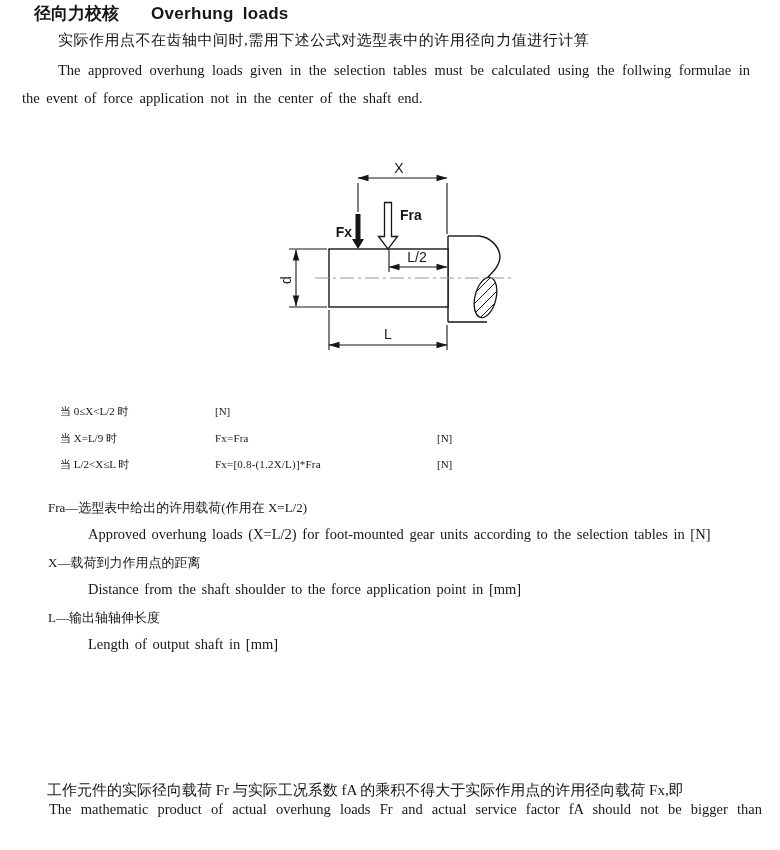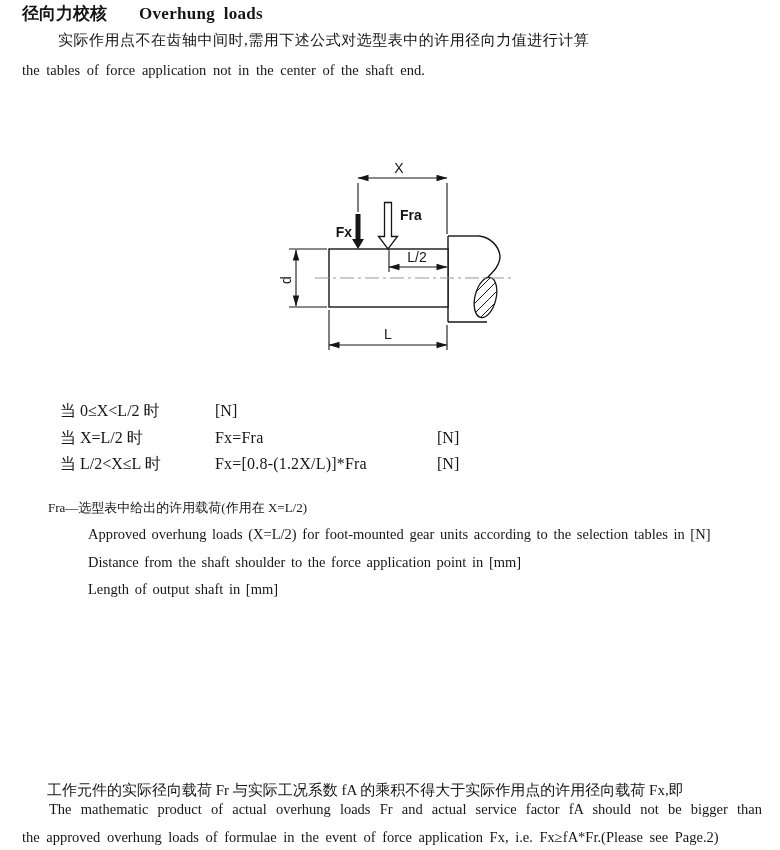--- a/index.html
+++ b/index.html
@@ -8,22 +8,22 @@
     width: 780px; height: 850px;
     font-family: "Liberation Serif", "DejaVu Serif", serif;
     color: #161616;
   }
   .page {
     position: relative; width: 780px; height: 850px;
     background: #ffffff; overflow: hidden;
   }
   
   .title {
-    position: absolute; left: 22px; top: 2px;
-    font-family: Liberation Serif, serif;
+    position: absolute; left: 34px; top: 2px;
+    font-family: Liberation Sans, sans-serif;
     font-weight: bold; font-size: 17px; line-height: 24px;
     white-space: nowrap;
   }
   .title .en { margin-left: 32px; word-spacing: 4px; letter-spacing: 0.3px; }
   
   .intro-zh {
     position: absolute; left: 22px; top: 28px; width: 740px;
     font-size: 15px; line-height: 24px; text-indent: 36px;
     letter-spacing: 0.5px; white-space: nowrap;
   }
@@ -32,21 +32,21 @@
   .jline { text-align: justify; text-align-last: justify; }
   .jline-first { text-indent: 36px; }
   
   .diagram { position: absolute; left: 260px; top: 140px; }
   .diagram text {
     font-family: "Liberation Sans", "DejaVu Sans", sans-serif;
     font-size: 14px; fill: #161616;
   }
   .diagram .force-label { font-weight: 600; }
   
-  .formulas { position: absolute; left: 60px; top: 398px; width: 480px; font-size: 16px; }
+  .formulas { position: absolute; left: 60px; top: 398px; width: 480px; font-size: 11px; }
   .f-row { display: flex; height: 26.5px; line-height: 26.5px; white-space: nowrap; }
   .f-cond { width: 155px; }
   .f-formula { width: 222px; letter-spacing: 0.2px; }
   .f-unit { width: 40px; }
   
   .defs { position: absolute; left: 48px; top: 494px; width: 715px; }
   .def-term { height: 27.4px; line-height: 27.4px; font-size: 13px; white-space: nowrap; }
   .def-desc {
     height: 27.4px; line-height: 27.4px; margin-left: 40px;
     font-size: 14.5px; word-spacing: 2px; white-space: nowrap;
@@ -63,21 +63,22 @@
 <body>
 
 <div class="page">
 
   <div class="title">
     <span class="zh">径向力校核</span><span class="en">Overhung loads</span>
   </div>
 
   <div class="intro-zh">实际作用点不在齿轴中间时,需用下述公式对选型表中的许用径向力值进行计算</div>
   <div class="intro-en para-en">
-    <div>the tables of force application not in the center of the shaft end.</div>
+    <div class="jline jline-first">The approved overhung loads given in the selection tables must be calculated using the follwing formulae in</div>
+    <div>the event of force application not in the center of the shaft end.</div>
   </div>
 
   <svg class="diagram" width="260" height="220" viewBox="260 140 260 220" xmlns="http://www.w3.org/2000/svg">
     <defs>
       <marker id="da" markerWidth="12" markerHeight="8" refX="11" refY="4" orient="auto-start-reverse" markerUnits="userSpaceOnUse">
         <path d="M0.5,0.8 L11.5,4 L0.5,7.2 Z" fill="#161616"></path>
       </marker>
       <clipPath id="hatchClip">
         <ellipse cx="485.5" cy="297.5" rx="10.5" ry="20.5" transform="rotate(14 485.5 297.5)"></ellipse>
       </clipPath>
@@ -143,45 +144,46 @@
     </g>
     <text x="388" y="339" text-anchor="middle">L</text>
   </svg>
 
   <div class="formulas">
     <div class="f-row">
       <span class="f-cond">当 0≤X&lt;L/2 时</span>
       <span class="f-unit">[N]</span>
     </div>
     <div class="f-row">
-      <span class="f-cond">当 X=L/2 时</span>
+      <span class="f-cond">当 X=L/9 时</span>
       <span class="f-formula">Fx=Fra</span>
       <span class="f-unit">[N]</span>
     </div>
     <div class="f-row">
       <span class="f-cond">当 L/2&lt;X≤L 时</span>
       <span class="f-formula">Fx=[0.8-(1.2X/L)]*Fra</span>
       <span class="f-unit">[N]</span>
     </div>
   </div>
 
   <div class="defs">
     <div class="def-item">
       <div class="def-term">Fra—选型表中给出的许用载荷(作用在 X=L/2)</div>
       <div class="def-desc">Approved overhung loads (X=L/2) for foot-mounted gear units according to the selection tables in [N]</div>
     </div>
     <div class="def-item">
+      <div class="def-term">X—载荷到力作用点的距离</div>
       <div class="def-desc">Distance from the shaft shoulder to the force application point in [mm]</div>
     </div>
     <div class="def-item">
+      <div class="def-term">L—输出轴轴伸长度</div>
       <div class="def-desc">Length of output shaft in [mm]</div>
     </div>
   </div>
 
   <div class="footer-zh">
     <div class="l1">工作元件的实际径向载荷 Fr 与实际工况系数 fA 的乘积不得大于实际作用点的许用径向载荷 Fx,即</div>
   </div>
   <div class="footer-en para-en">
     <div class="jline jline-first">The mathematic product of actual overhung loads Fr and actual service factor fA should not be bigger than</div>
-    <div class="last">the approved overhung loads of formulae in the event of force application Fx, i.e. Fx≥fA*Fr.(Please see Page.2)</div>
   </div>
 
 </div>
 
 </body></html>

